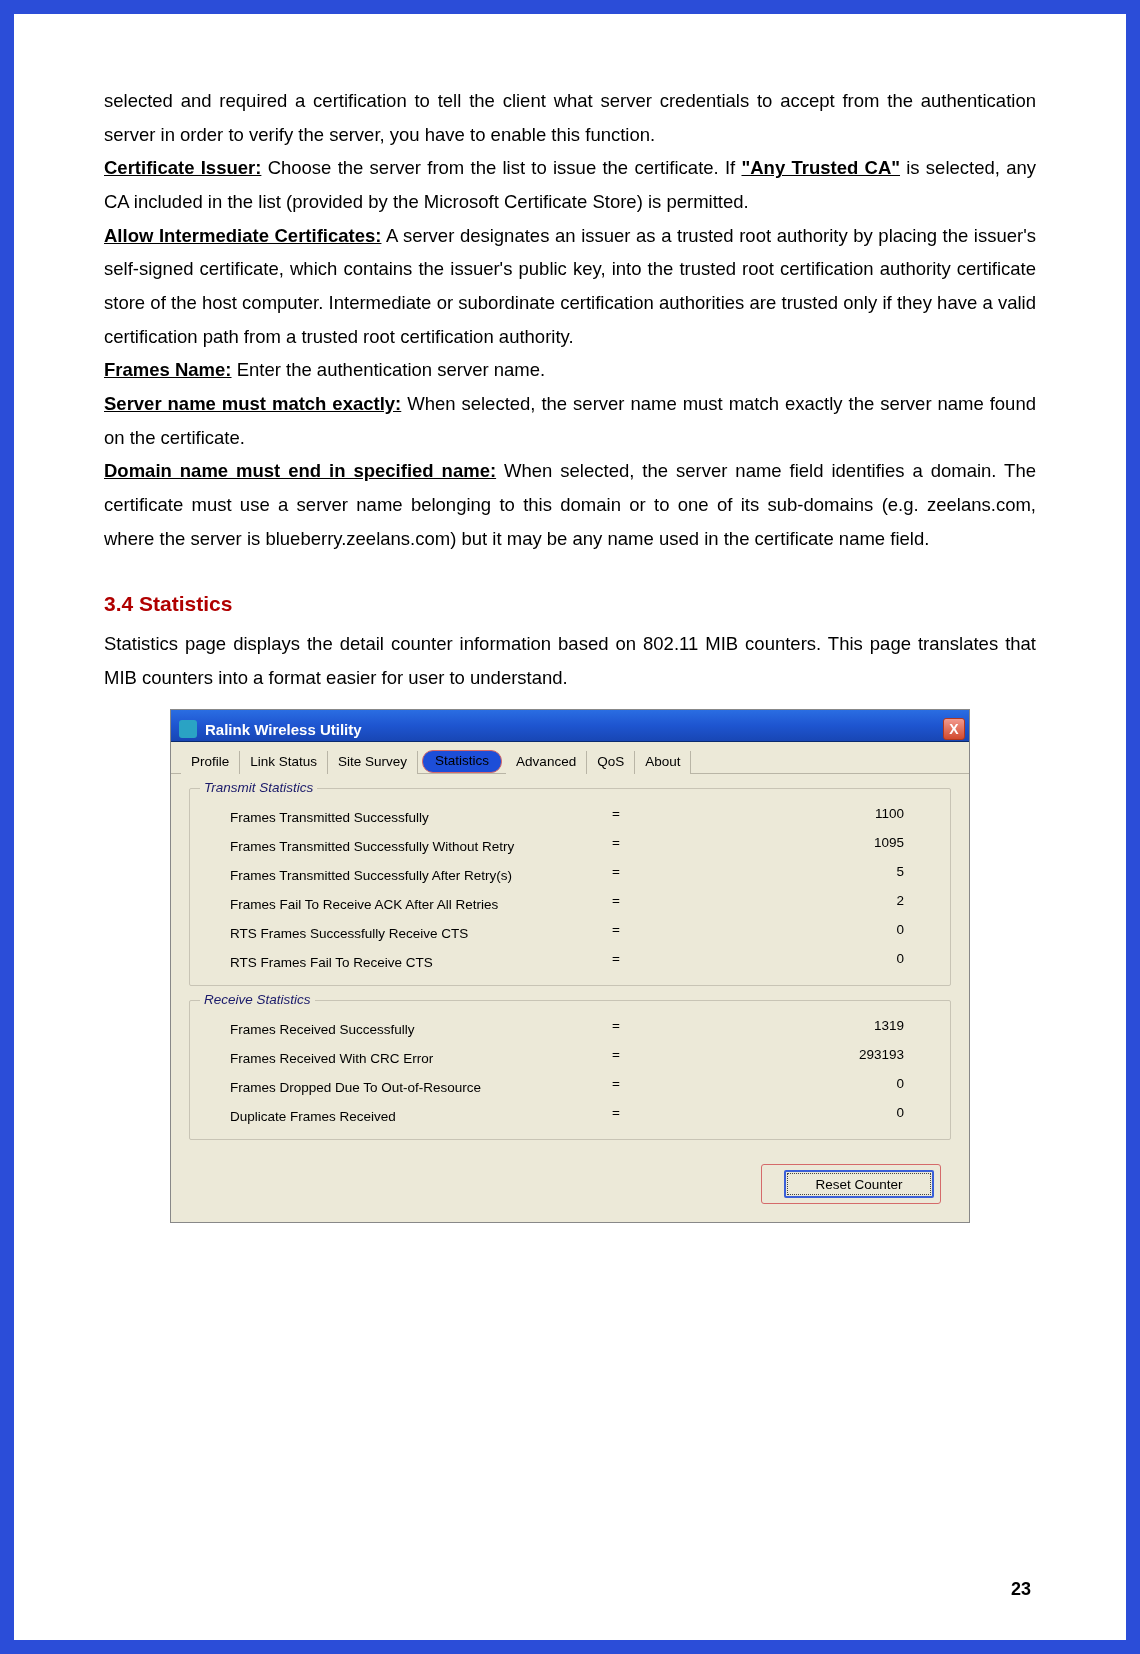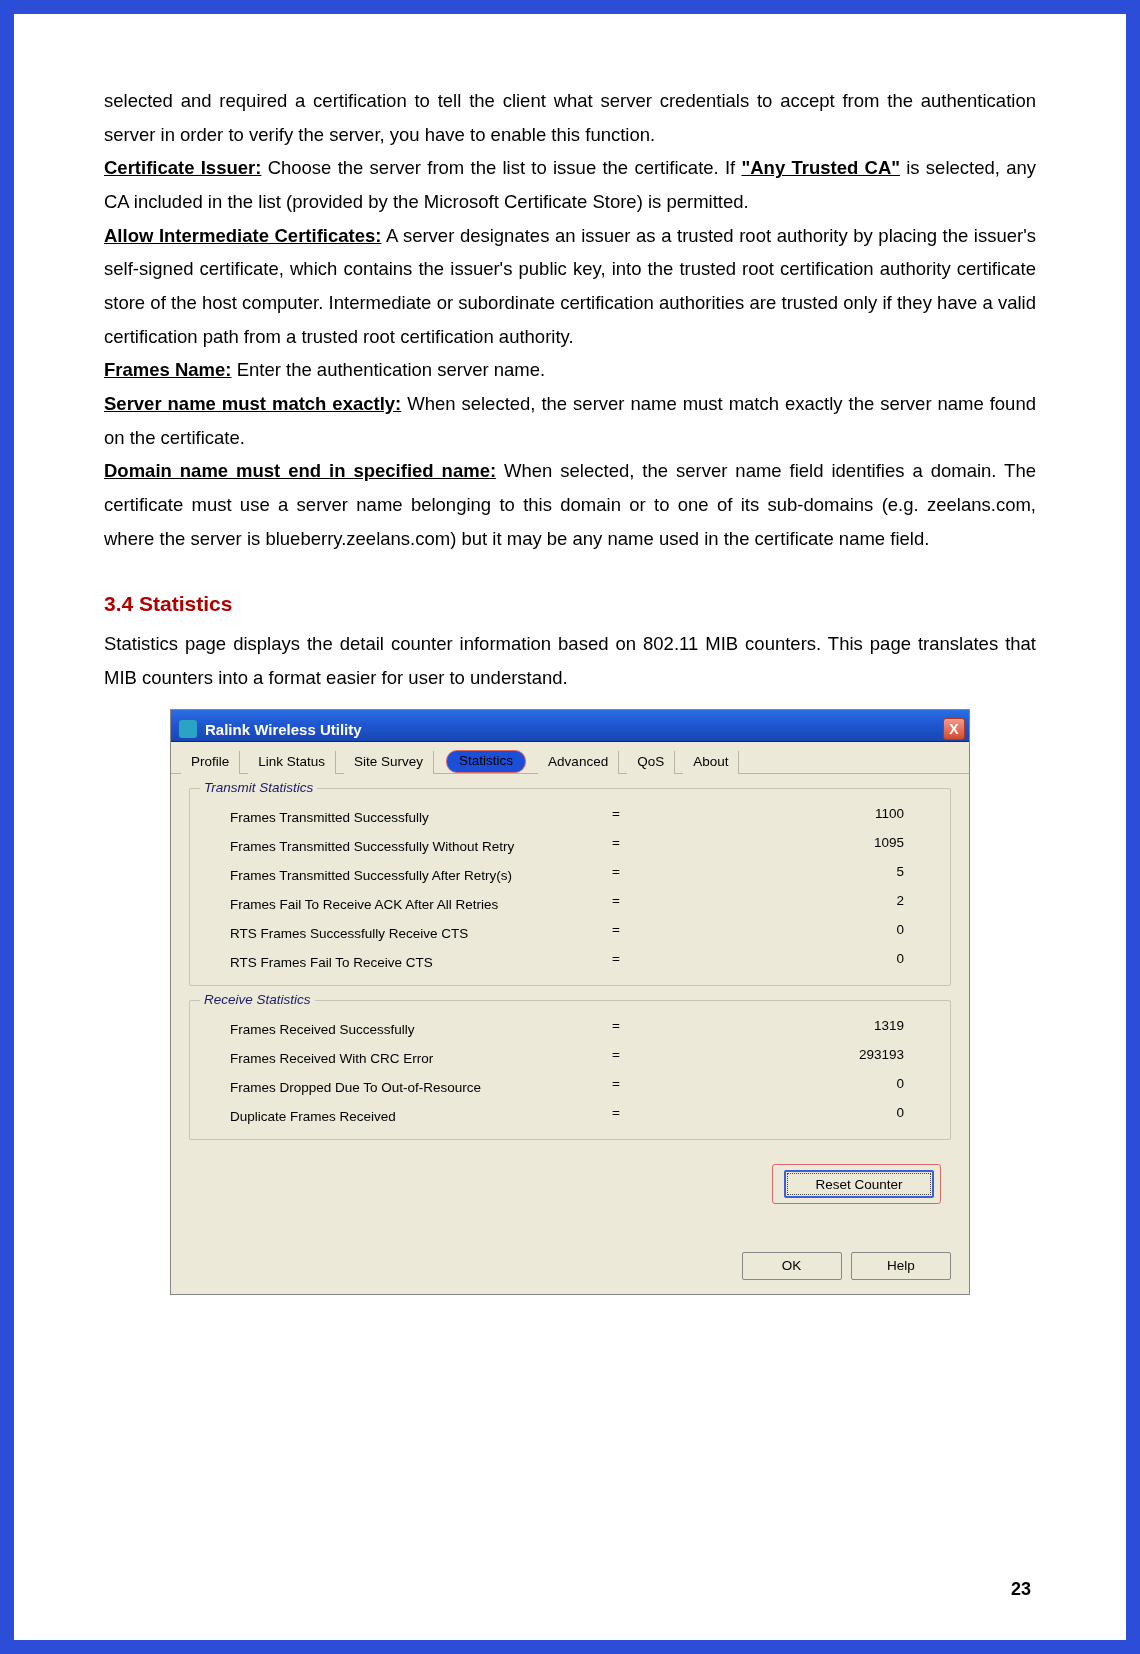--- a/index.html
+++ b/index.html
@@ -69,21 +69,21 @@
     border-radius: 3px;
     color: #fff;
     font-weight: bold;
     font-size: 14px;
     text-align: center;
     line-height: 20px;
   }
   .tabrow {
     display: flex;
     padding: 8px 10px 0 10px;
-    gap: 8px;
+    gap: 0;
     font-size: 13.5px;
     border-bottom: 1px solid #b9b5a6;
   }
   .tab {
     padding: 3px 10px 5px 10px;
     border-right: 1px solid #b9b5a6;
     background: #ece9d8;
     position: relative;
     top: 1px;
   }
@@ -129,21 +129,21 @@
   .xp-btn {
     display: inline-block;
     min-width: 100px;
     height: 28px;
     line-height: 26px;
     background: #ece9d8;
     border: 1px solid #888;
     border-radius: 2px;
     font-size: 13.5px;
     text-align: center;
-    margin-left: 5px;
+    margin-left: 16px;
   }
   .reset-outline {
     display: inline-block;
     padding: 5px 6px;
     border: 1px solid #d56a6a;
     border-radius: 3px;
     margin-top: 6px;
   }
   .reset-outline .xp-btn {
     border: 2px solid #3a5fd8;
@@ -258,19 +258,15 @@
         </div>
     </div>
 
     <div class="btn-row">
       <span class="reset-outline">
         <span class="xp-btn">Reset Counter</span>
       </span>
     </div>
   </div>
 
-  <div class="bottom-btns">
-    <span class="xp-btn">OK</span>
-    <span class="xp-btn">Help</span>
-  </div>
 </div>
 
 <div class="page-number">23</div>
 
 </body></html>

